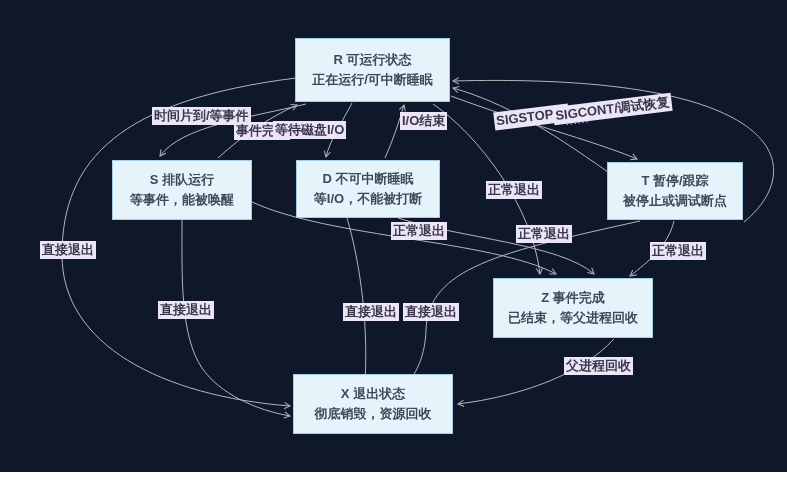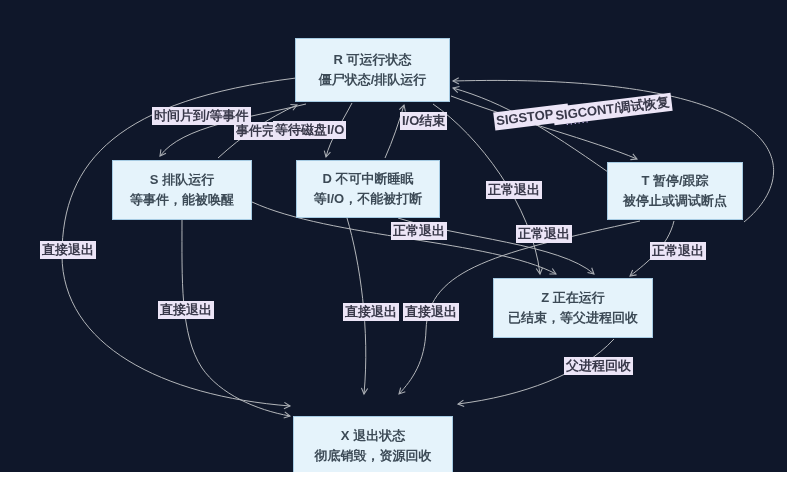--- a/index.html
+++ b/index.html
@@ -53,44 +53,44 @@
       <path d="M614,339 C582,374 522,396 458,404" marker-end="url(#arw)"></path>
       <path d="M296,78 C120,100 62,160 62,255 C62,345 162,396 290,406" marker-end="url(#arw)"></path>
       <path d="M182,220 C182,278 180,335 202,368 C220,394 256,410 290,416" marker-end="url(#arw)"></path>
       <path d="M347,218 C360,262 370,330 364,394" marker-end="url(#arw)"></path>
       <path d="M640,221 C500,252 428,268 426,330 C425,362 412,380 399,394" marker-end="url(#arw)"></path>
     </g>
   </svg>
 
   <div class="node" style="left:295px;top:38px;width:155px;height:64px">
     <div class="node-title">R 可运行状态</div>
-    <div class="node-sub">僵尸状态/排队运行</div>
+    <div class="node-sub">正在运行/可中断睡眠</div>
   </div>
 
   <div class="node" style="left:112px;top:160px;width:140px;height:60px">
     <div class="node-title">S 排队运行</div>
     <div class="node-sub">等事件，能被唤醒</div>
   </div>
 
   <div class="node" style="left:296px;top:160px;width:144px;height:58px">
     <div class="node-title">D 不可中断睡眠</div>
     <div class="node-sub">等I/O，不能被打断</div>
   </div>
 
   <div class="node" style="left:607px;top:162px;width:136px;height:58px">
     <div class="node-title">T 暂停/跟踪</div>
     <div class="node-sub">被停止或调试断点</div>
   </div>
 
   <div class="node" style="left:493px;top:278px;width:160px;height:60px">
-    <div class="node-title">Z 正在运行</div>
+    <div class="node-title">Z 事件完成</div>
     <div class="node-sub">已结束，等父进程回收</div>
   </div>
 
-  <div class="node" style="left:293px;top:416px;width:160px;height:60px">
+  <div class="node" style="left:293px;top:374px;width:160px;height:60px">
     <div class="node-title">X 退出状态</div>
     <div class="node-sub">彻底销毁，资源回收</div>
   </div>
 
   <span class="elabel" style="left:152px;top:107px">时间片到/等事件</span>
   <span class="elabel" style="left:234px;top:122px">事件完成</span>
   <span class="elabel" style="left:273px;top:121px">等待磁盘I/O</span>
   <span class="elabel" style="left:400px;top:112px">I/O结束</span>
   <span class="elabel tilt" style="left:494px;top:108px">SIGSTOP/C</span>
   <span class="elabel tilt" style="left:553px;top:100px">SIGCONT/调试恢复</span>

